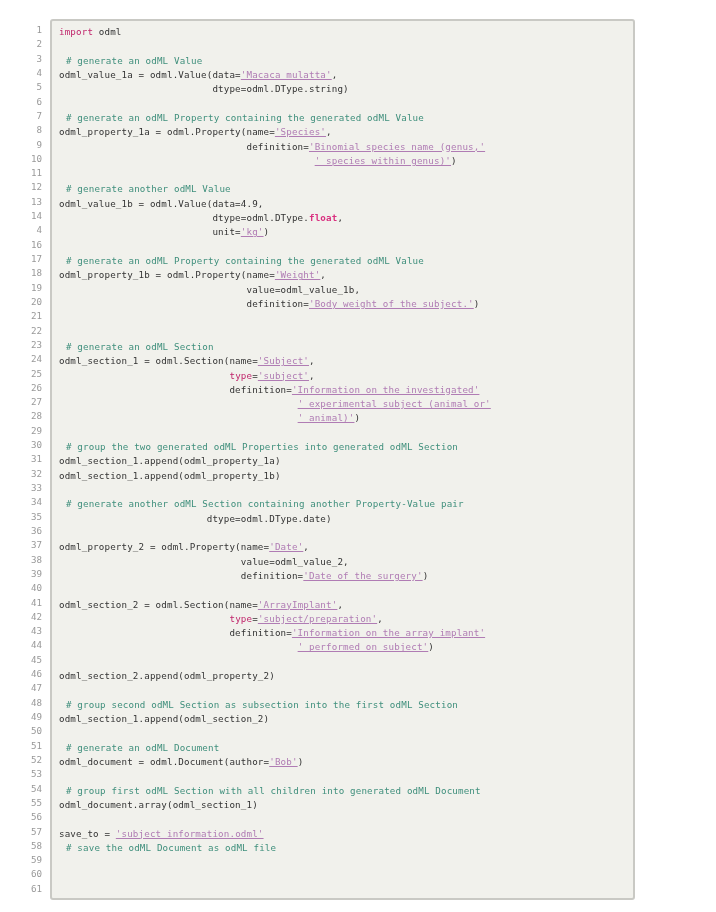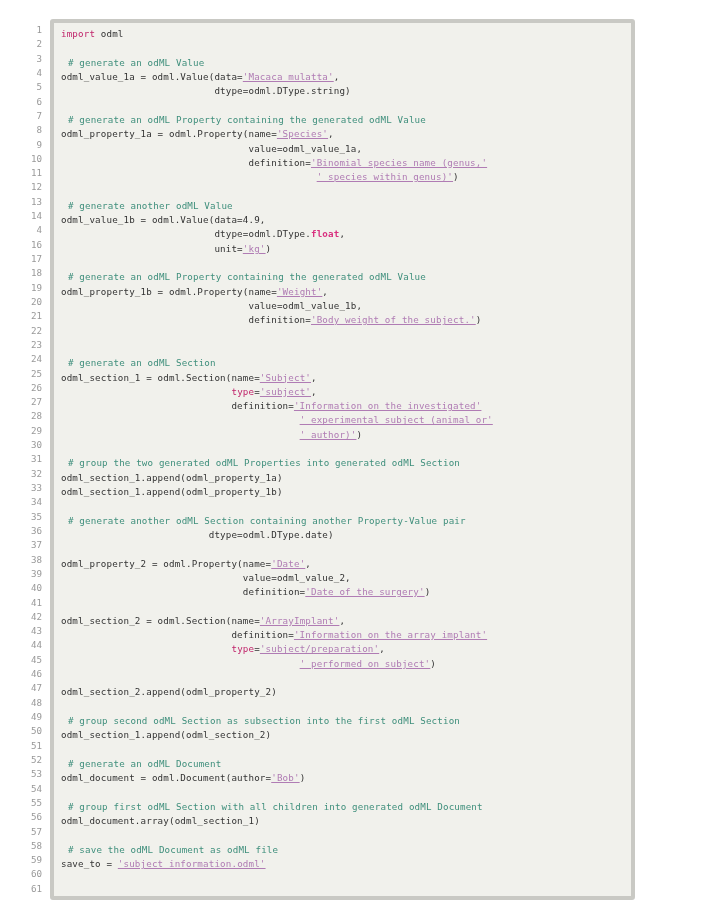--- a/index.html
+++ b/index.html
@@ -56,21 +56,21 @@
     font-family: "DejaVu Sans Mono", "Liberation Mono", monospace;
     letter-spacing: 0px;
   }
 
   
   .codebox {
     flex: 0 0 585px;
     width: 585px;
     box-sizing: border-box;
     background: #f1f1ec;
-    border: 4px solid #000000;
+    border: 2px solid #000000;
     border-radius: 3px;
     padding: 4px 0 4px 7px;
     overflow: hidden;
   }
   .codebox .cl {
     display: block;
     height: 14.32px;
     line-height: 14.32px;
     font-size: 9.2px;
     white-space: pre;
@@ -159,68 +159,67 @@
 
       <div class="codebox" id="codebox">
           <span class="cl"><span class="k">import </span><span class="n">odml</span></span>
           <span class="cl">&nbsp;</span>
           <span class="cl"><span class="c"># generate an odML Value</span></span>
           <span class="cl"><span class="n">odml_value_1a = odml.Value(data=</span><span class="s">'Macaca mulatta'</span><span class="n">,</span></span>
           <span class="cl"><span class="n">                           dtype=odml.DType.string)</span></span>
           <span class="cl">&nbsp;</span>
           <span class="cl"><span class="c"># generate an odML Property containing the generated odML Value</span></span>
           <span class="cl"><span class="n">odml_property_1a = odml.Property(name=</span><span class="s">'Species'</span><span class="n">,</span></span>
-          <span class="cl"><span class="n">                                 value=odml_value_1a,</span></span>
           <span class="cl"><span class="n">                                 definition=</span><span class="s">'Binomial species name (genus,'</span></span>
           <span class="cl"><span class="n">                                             </span><span class="s">' species within genus)'</span><span class="n">)</span></span>
           <span class="cl">&nbsp;</span>
           <span class="cl"><span class="c"># generate another odML Value</span></span>
           <span class="cl"><span class="n">odml_value_1b = odml.Value(data=4.9,</span></span>
           <span class="cl"><span class="n">                           dtype=odml.DType.</span><span class="b">float</span><span class="n">,</span></span>
           <span class="cl"><span class="n">                           unit=</span><span class="s">'kg'</span><span class="n">)</span></span>
           <span class="cl">&nbsp;</span>
           <span class="cl"><span class="c"># generate an odML Property containing the generated odML Value</span></span>
           <span class="cl"><span class="n">odml_property_1b = odml.Property(name=</span><span class="s">'Weight'</span><span class="n">,</span></span>
           <span class="cl"><span class="n">                                 value=odml_value_1b,</span></span>
           <span class="cl"><span class="n">                                 definition=</span><span class="s">'Body weight of the subject.'</span><span class="n">)</span></span>
           <span class="cl">&nbsp;</span>
           <span class="cl">&nbsp;</span>
           <span class="cl"><span class="c"># generate an odML Section</span></span>
           <span class="cl"><span class="n">odml_section_1 = odml.Section(name=</span><span class="s">'Subject'</span><span class="n">,</span></span>
           <span class="cl"><span class="n">                              </span><span class="k">type</span><span class="n">=</span><span class="s">'subject'</span><span class="n">,</span></span>
           <span class="cl"><span class="n">                              definition=</span><span class="s">'Information on the investigated'</span></span>
           <span class="cl"><span class="n">                                          </span><span class="s">' experimental subject (animal or'</span></span>
-          <span class="cl"><span class="n">                                          </span><span class="s">' author)'</span><span class="n">)</span></span>
+          <span class="cl"><span class="n">                                          </span><span class="s">' animal)'</span><span class="n">)</span></span>
           <span class="cl">&nbsp;</span>
           <span class="cl"><span class="c"># group the two generated odML Properties into generated odML Section</span></span>
           <span class="cl"><span class="n">odml_section_1.append(odml_property_1a)</span></span>
           <span class="cl"><span class="n">odml_section_1.append(odml_property_1b)</span></span>
           <span class="cl">&nbsp;</span>
           <span class="cl"><span class="c"># generate another odML Section containing another Property-Value pair</span></span>
           <span class="cl"><span class="n">                          dtype=odml.DType.date)</span></span>
           <span class="cl">&nbsp;</span>
           <span class="cl"><span class="n">odml_property_2 = odml.Property(name=</span><span class="s">'Date'</span><span class="n">,</span></span>
           <span class="cl"><span class="n">                                value=odml_value_2,</span></span>
           <span class="cl"><span class="n">                                definition=</span><span class="s">'Date of the surgery'</span><span class="n">)</span></span>
           <span class="cl">&nbsp;</span>
           <span class="cl"><span class="n">odml_section_2 = odml.Section(name=</span><span class="s">'ArrayImplant'</span><span class="n">,</span></span>
+          <span class="cl"><span class="n">                              </span><span class="k">type</span><span class="n">=</span><span class="s">'subject/preparation'</span><span class="n">,</span></span>
           <span class="cl"><span class="n">                              definition=</span><span class="s">'Information on the array implant'</span></span>
-          <span class="cl"><span class="n">                              </span><span class="k">type</span><span class="n">=</span><span class="s">'subject/preparation'</span><span class="n">,</span></span>
           <span class="cl"><span class="n">                                          </span><span class="s">' performed on subject'</span><span class="n">)</span></span>
           <span class="cl">&nbsp;</span>
           <span class="cl"><span class="n">odml_section_2.append(odml_property_2)</span></span>
           <span class="cl">&nbsp;</span>
           <span class="cl"><span class="c"># group second odML Section as subsection into the first odML Section</span></span>
           <span class="cl"><span class="n">odml_section_1.append(odml_section_2)</span></span>
           <span class="cl">&nbsp;</span>
           <span class="cl"><span class="c"># generate an odML Document</span></span>
           <span class="cl"><span class="n">odml_document = odml.Document(author=</span><span class="s">'Bob'</span><span class="n">)</span></span>
           <span class="cl">&nbsp;</span>
           <span class="cl"><span class="c"># group first odML Section with all children into generated odML Document</span></span>
           <span class="cl"><span class="n">odml_document.array(odml_section_1)</span></span>
           <span class="cl">&nbsp;</span>
+          <span class="cl"><span class="n">save_to = </span><span class="s">'subject_information.odml'</span></span>
           <span class="cl"><span class="c"># save the odML Document as odML file</span></span>
-          <span class="cl"><span class="n">save_to = </span><span class="s">'subject_information.odml'</span></span>
         </div>
 
     </div>
   </div>
 </div>
 
 </body></html>

